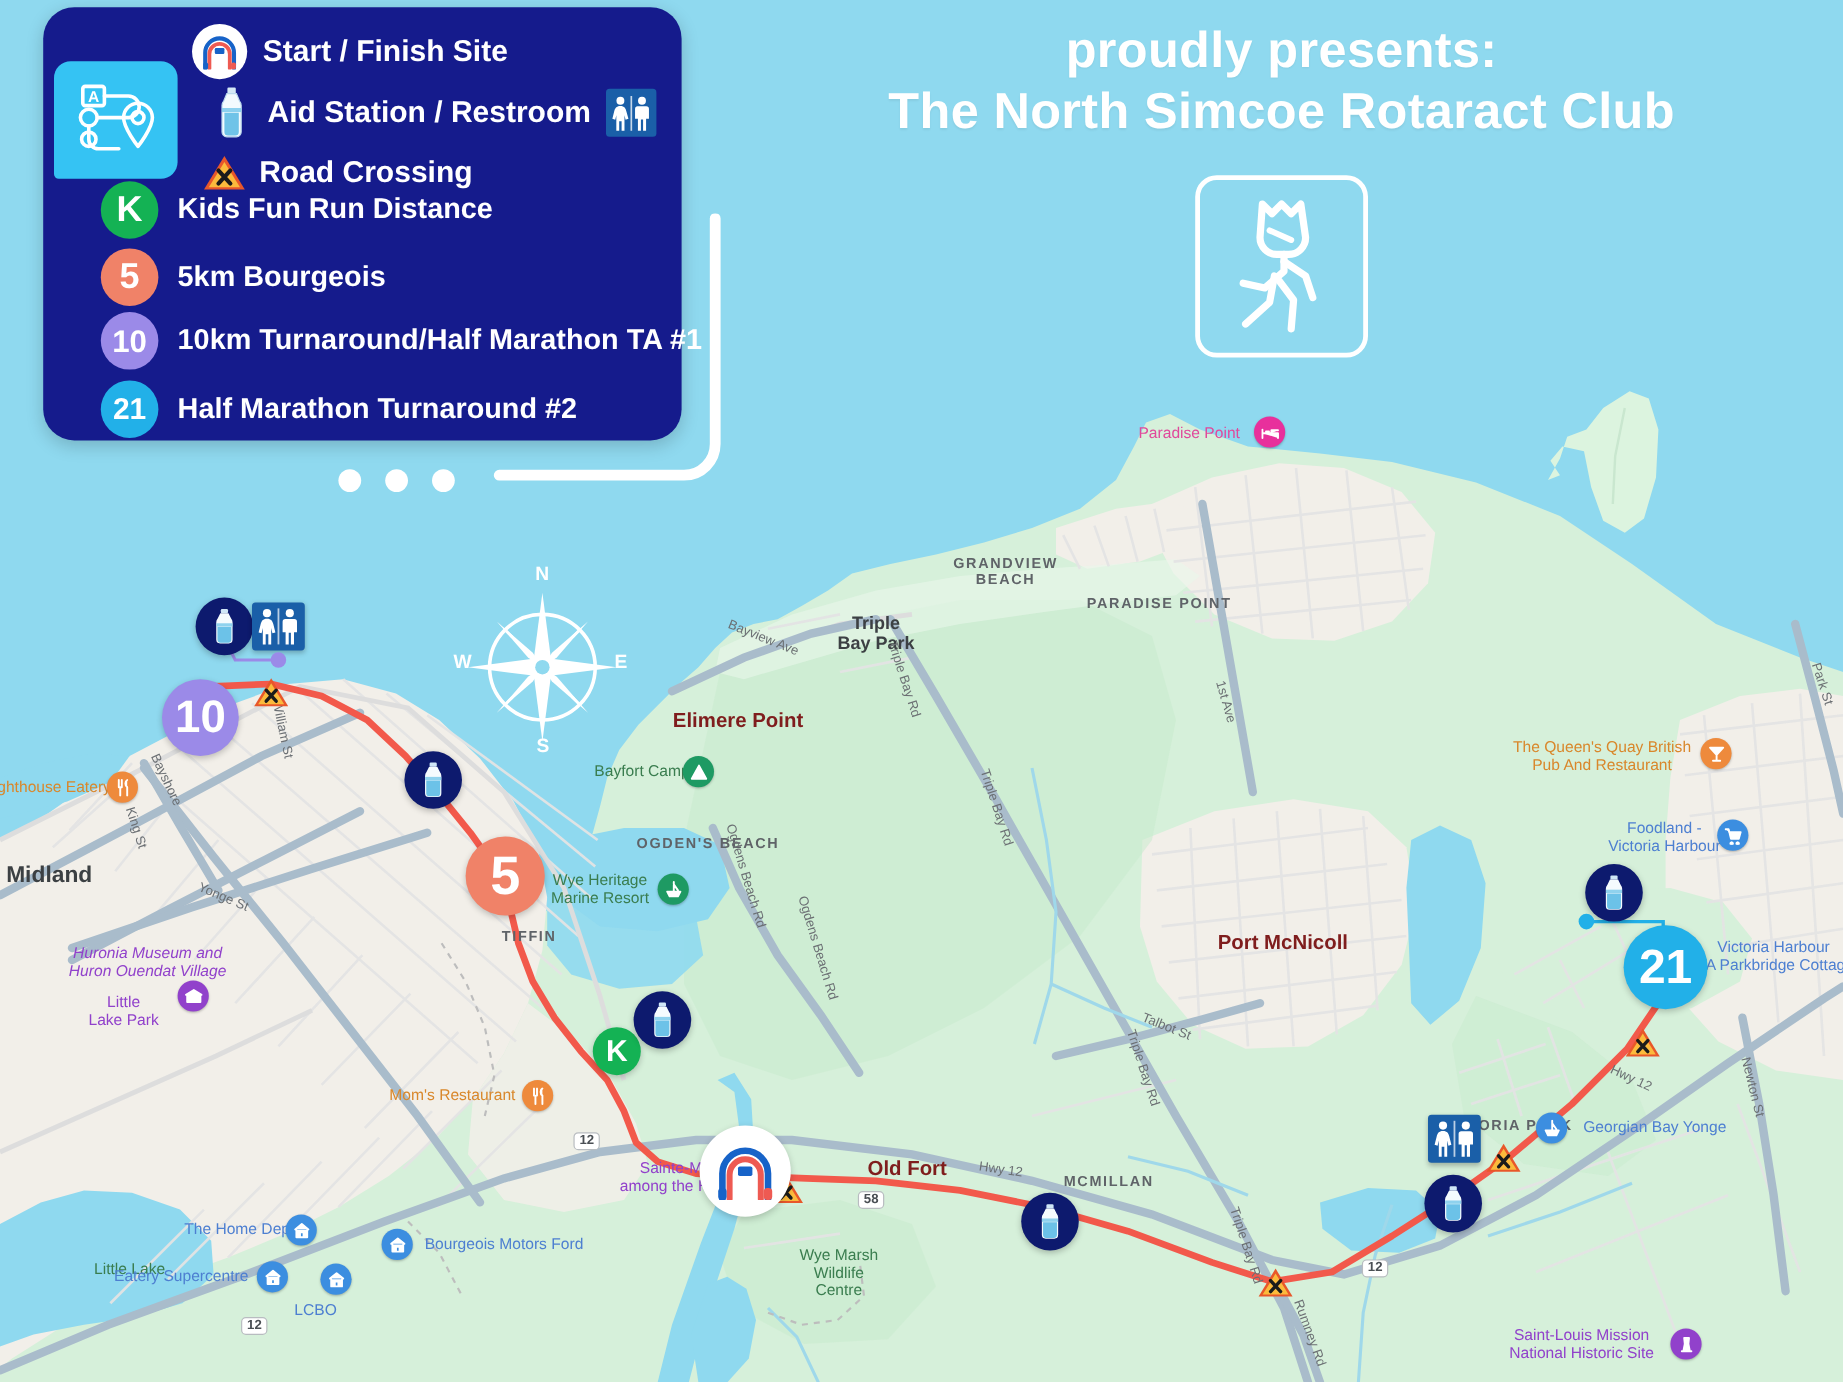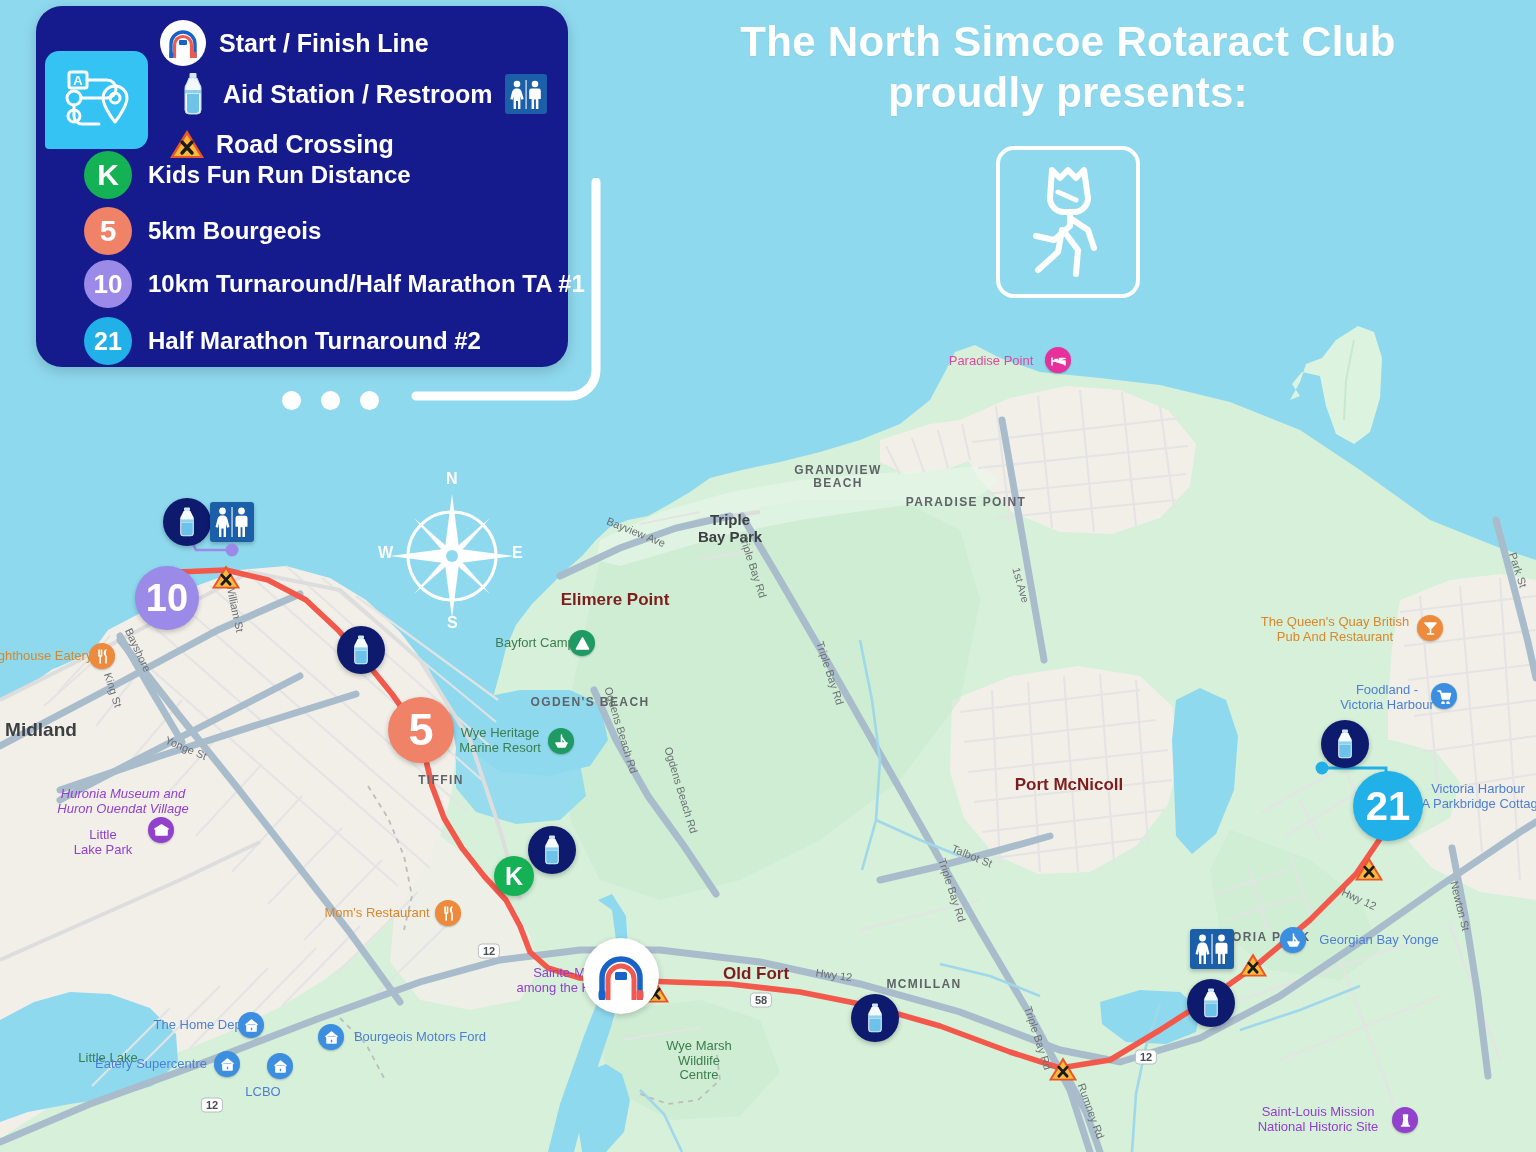--- a/index.html
+++ b/index.html
@@ -449,21 +449,21 @@
     <div class="mlabel street ctr" style="left: 621px; top: 730px; transform: translate(-50%, -50%) rotate(73deg);">Ogdens Beach Rd</div>
     <div class="mlabel street ctr" style="left: 681px; top: 790px; transform: translate(-50%, -50%) rotate(73deg);">Ogdens Beach Rd</div>
     <div class="mlabel street ctr" style="left: 1021px; top: 585px; transform: translate(-50%, -50%) rotate(74deg);">1st Ave</div>
     <div class="mlabel street ctr" style="left: 972px; top: 856px; transform: translate(-50%, -50%) rotate(22deg);">Talbot St</div>
     <div class="mlabel street ctr" style="left: 834px; top: 975px; transform: translate(-50%, -50%) rotate(8deg);">Hwy 12</div>
     <div class="mlabel street ctr" style="left: 1359px; top: 899px; transform: translate(-50%, -50%) rotate(25deg);">Hwy 12</div>
     <div class="mlabel street ctr" style="left: 1460px; top: 906px; transform: translate(-50%, -50%) rotate(76deg);">Newton St</div>
     <div class="mlabel street ctr" style="left: 1518px; top: 570px; transform: translate(-50%, -50%) rotate(72deg);">Park St</div>
     <div class="mlabel street ctr" style="left: 1091px; top: 1111px; transform: translate(-50%, -50%) rotate(70deg);">Rumney Rd</div>
     <div class="shield" style="left: 489px; top: 951px;">12</div>
-    <div class="shield" style="left: 761px; top: 1000px;">58</div>
+    <div class="shield" style="left: 726px; top: 1000px;">58</div>
     <div class="shield" style="left: 1146px; top: 1057px;">12</div>
     <div class="shield" style="left: 212px; top: 1105px;">12</div>
     <div class="poipin" style="left: 102px; top: 656px; background: rgb(238, 138, 60);">
       <svg viewBox="0 0 15 15" xmlns="http://www.w3.org/2000/svg" fill="none" stroke="#fff" stroke-width="1.6" stroke-linecap="round" stroke-linejoin="round">
         <path d="M4,1 L4,7 M6.5,1 L6.5,7 M5.2,7 L5.2,14 M11,1 C9,2 9,6 11,7 L11,14"></path>
       </svg>
     </div>
     <div class="poipin" style="left: 448px; top: 913px; background: rgb(238, 138, 60);">
       <svg viewBox="0 0 15 15" xmlns="http://www.w3.org/2000/svg" fill="none" stroke="#fff" stroke-width="1.6" stroke-linecap="round" stroke-linejoin="round">
         <path d="M4,1 L4,7 M6.5,1 L6.5,7 M5.2,7 L5.2,14 M11,1 C9,2 9,6 11,7 L11,14"></path>
@@ -689,21 +689,21 @@
   <div class="lrow r1">
     <span class="lg-ico">
       <svg viewBox="0 0 34 30" xmlns="http://www.w3.org/2000/svg">
         <path d="M5,29 L5,16 a12,12 0 0 1 24,0 L29,29" fill="none" stroke="#1763C8" stroke-width="3.4" stroke-linecap="round"></path>
         <path d="M8.5,29 L8.5,17 a8.5,8.5 0 0 1 17,0 L25.5,29" fill="none" stroke="#EE5A52" stroke-width="3.2" stroke-linecap="round"></path>
         <rect x="13" y="12" width="8" height="5" fill="#1763C8" rx="1"></rect>
         <rect x="3.4" y="24" width="4" height="6" rx="1.6" fill="#1763C8"></rect>
         <rect x="26.6" y="24" width="4" height="6" rx="1.6" fill="#EE5A52"></rect>
       </svg>
     </span>
-    <span class="lg-txt">Start / Finish Line</span>
+    <span class="lg-txt">Start / Finish Site</span>
   </div>
 
   <div class="lrow r2">
     <span class="lg-ico">
       <svg viewBox="0 0 26 44" xmlns="http://www.w3.org/2000/svg">
         <rect x="9.5" y="1" width="7" height="5" rx="1" fill="#D4E8F6"></rect>
         <path d="M9,6 L17,6 L19.5,12 a6,6 0 0 1 1.5,4 L21,38 a4,4 0 0 1 -4,4 L9,42 a4,4 0 0 1 -4,-4 L5,16 a6,6 0 0 1 1.5,-4 Z" fill="#F3FAFE" stroke="#BBD9EE" stroke-width="1"></path>
         <path d="M7,22 L19,22 L19,38 a3,3 0 0 1 -3,3 L10,41 a3,3 0 0 1 -3,-3 Z" fill="#6FC3E8"></path>
         <rect x="5" y="18" width="16" height="3.4" fill="#8CD0EE"></rect>
       </svg>
@@ -752,22 +752,22 @@
 <div id="deco-bracket">
   <svg viewBox="0 0 220 232" xmlns="http://www.w3.org/2000/svg" fill="none" stroke="#fff" stroke-width="9" stroke-linecap="round">
     <path d="M204,4 L204,192 a26,26 0 0 1 -26,26 L24,218"></path>
   </svg>
 </div>
 <div class="deco-dot" style="left:282px;top:391px;"></div>
 <div class="deco-dot" style="left:321px;top:391px;"></div>
 <div class="deco-dot" style="left:360px;top:391px;"></div>
 
 <div id="header">
+  <div id="title-l2">proudly presents:</div>
   <div id="title-l1">The North Simcoe Rotaract Club</div>
-  <div id="title-l2">proudly presents:</div>
   <div id="brand">
     <div id="brand-mark">
       <svg viewBox="0 0 104 116" xmlns="http://www.w3.org/2000/svg" fill="none" stroke="#fff" stroke-width="6" stroke-linecap="round" stroke-linejoin="round">
         <path d="M36,6 L44,14 L52,6 L60,14 L68,6 L72,34 a14,14 0 0 1 -14,14 L48,48 a14,14 0 0 1 -14,-14 Z"></path>
         <path d="M42,28 L60,36" stroke-width="5"></path>
         <path d="M54,48 L54,62 L38,76 L20,72"></path>
         <path d="M54,54 L72,66 L78,84"></path>
         <path d="M46,66 L42,88 L22,106"></path>
         <path d="M50,70 L62,86 L60,110"></path>
       </svg>

